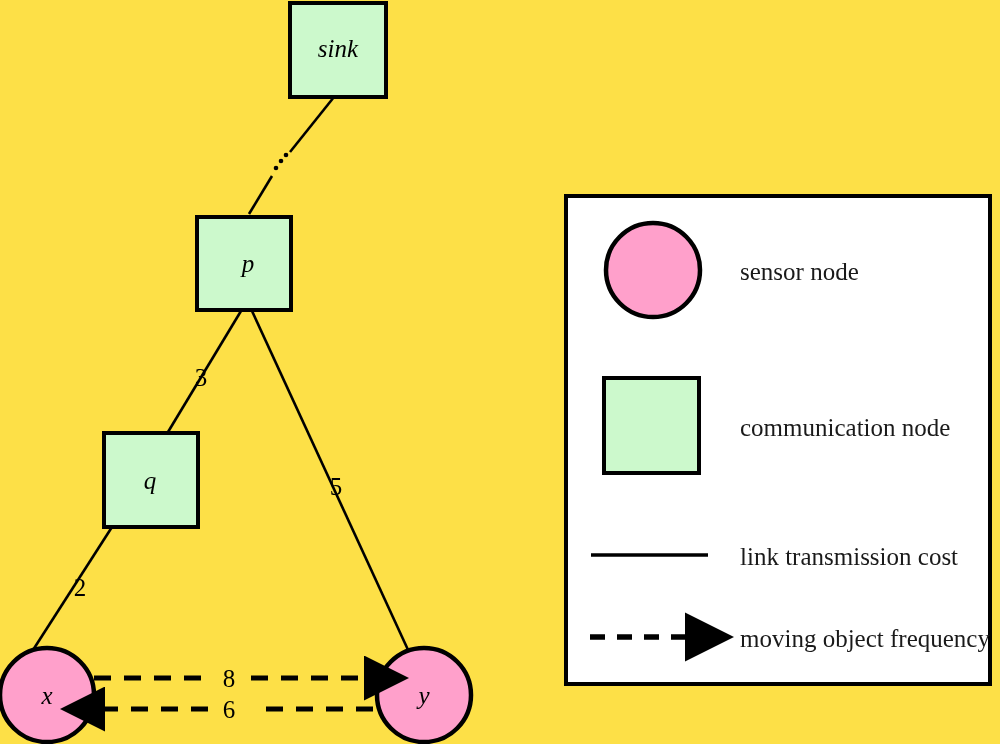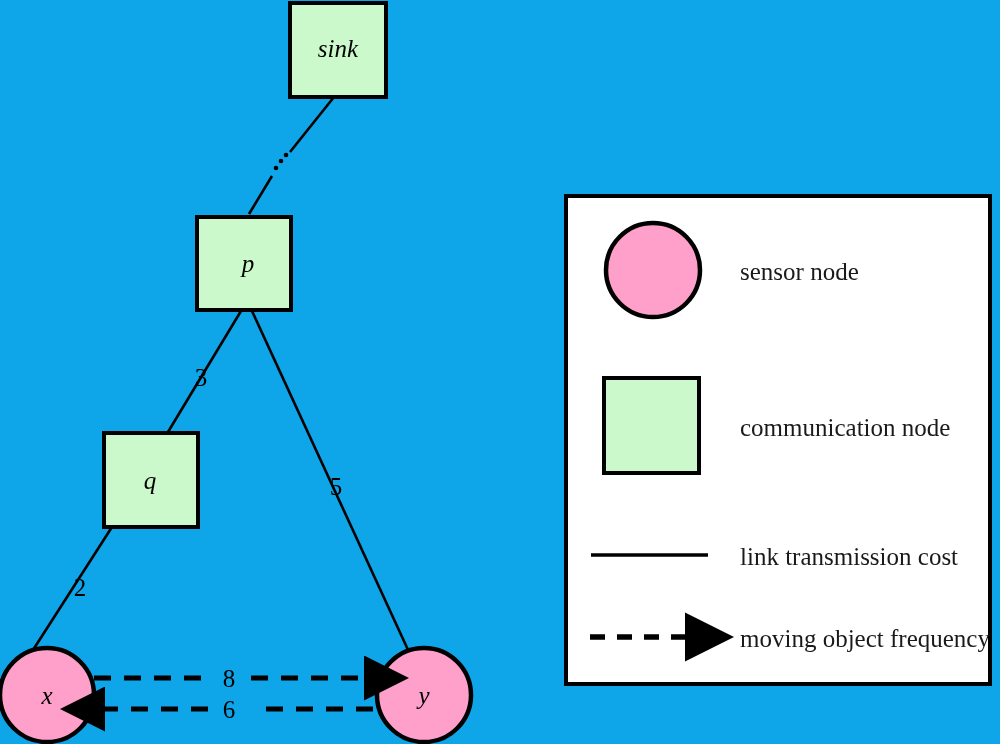--- a/index.html
+++ b/index.html
@@ -4,21 +4,21 @@
 <style>
   html, body {
     margin: 0;
     padding: 0;
     background: #ffffff;
   }
   #stage {
     position: relative;
     width: 1000px;
     height: 744px;
-    background: #0ea5e9;
+    background: #fde047;
     overflow: hidden;
     font-family: "Liberation Serif", serif;
   }
   #diagram-svg {
     position: absolute;
     left: 0;
     top: 0;
     width: 1000px;
     height: 744px;
   }

